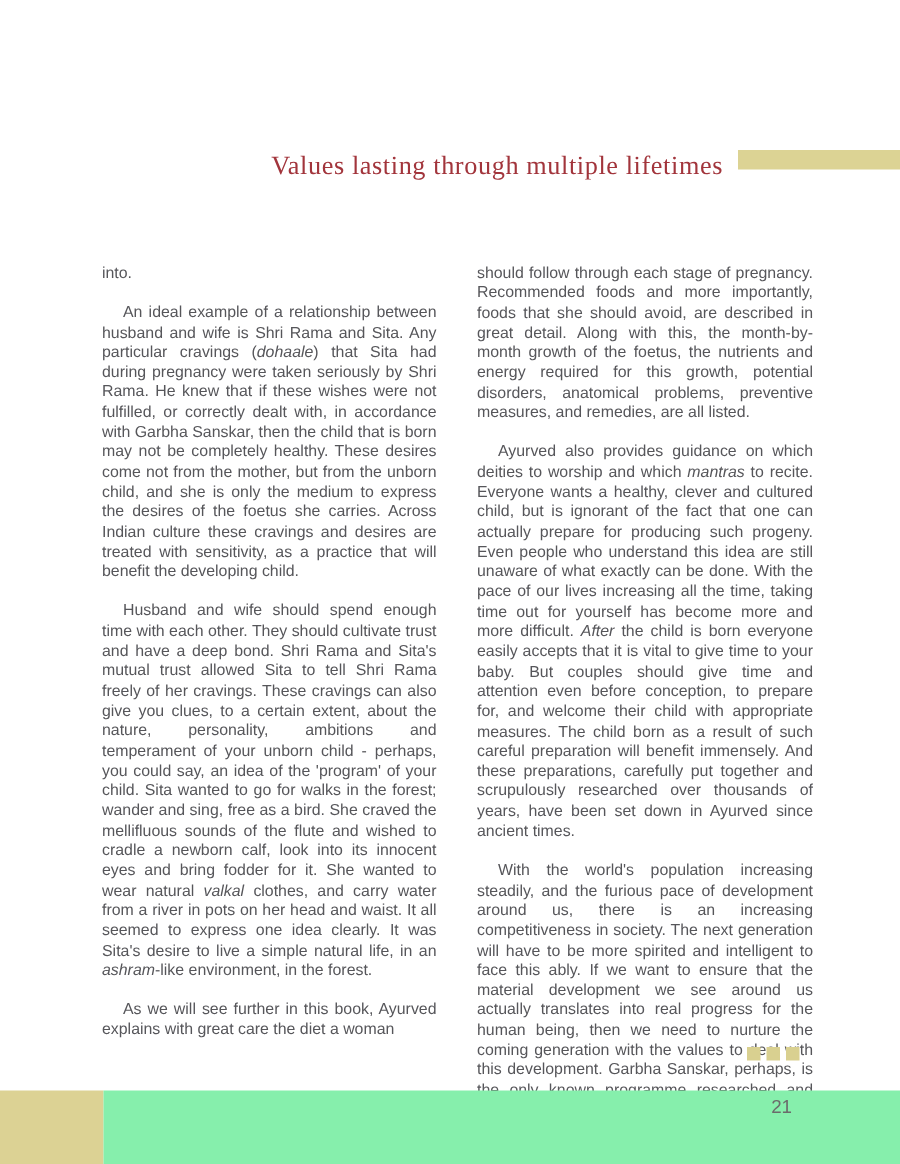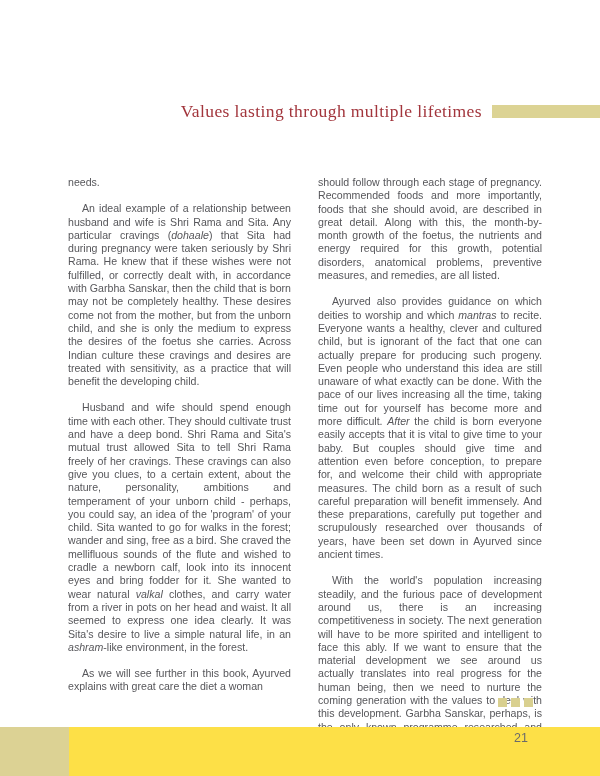--- a/index.html
+++ b/index.html
@@ -1,53 +1,53 @@
 <!DOCTYPE html>
 <html><head>
 <meta charset="utf-8">
 <style>
   * { margin:0; padding:0; box-sizing:border-box; }
   html,body { background:#ffffff; }
   body { width:600px; height:776px; font-family:"Liberation Sans", sans-serif; }
   .page { position:relative; width:600px; height:776px; background:#ffffff; overflow:hidden; }
 
   .header { position:absolute; top:100px; left:0; right:0; height:22px;
-            display:flex; justify-content:flex-end; align-items:center; }
+            display:flex; justify-content:flex-end; align-items:flex-start; }
   .title { font-family:"Liberation Serif", serif; font-size:17.5px; font-weight:400;
            color:#a2353c; letter-spacing:0.4px; white-space:nowrap; }
   .accent-bar { width:108px; height:13px; background:#dcd394; margin-left:10px; flex:0 0 auto; }
 
   .col { position:absolute; top:176px; font-size:10.6px; line-height:13.3px;
          color:#56565a; text-align:justify; }
   .col-left  { left:68px;  width:223px; }
   .col-right { left:318px; width:224px; }
   .para { margin-bottom:13px; }
   .para.indent { text-indent:14px; }
   .para i { font-style:italic; }
 
   .end-marker { position:absolute; top:698px; right:67px; display:flex; gap:4px; }
   .sq { width:9px; height:9px; background:#d9d090; display:block; }
 
   .footer { position:absolute; left:0; bottom:0; width:600px; height:49px; display:flex; }
   .footer-accent { width:69px; height:49px; background:#dcd294; flex:0 0 auto; }
-  .footer-band { flex:1 1 auto; background:#fde047; position:relative; }
+  .footer-band { flex:1 1 auto; background:#86efac; position:relative; }
   .page-number { position:absolute; top:4px; right:72px; font-size:12.5px; color:#6b6b6b; }
 </style>
 </head>
 <body>
 
 <div class="page">
 
   <div class="header">
     <h1 class="title">Values lasting through multiple lifetimes</h1>
     <div class="accent-bar"></div>
   </div>
 
   <div class="col col-left" id="col-left">
-      <p class="para"><span>needs.</span></p>
+      <p class="para"><span>into.</span></p>
       <p class="para indent"><span>An ideal example of a relationship between husband and wife is Shri Rama and Sita. Any particular cravings (</span><i>dohaale</i><span>) that Sita had during pregnancy were taken seriously by Shri Rama. He knew that if these wishes were not fulfilled, or correctly dealt with, in accordance with Garbha Sanskar, then the child that is born may not be completely healthy. These desires come not from the mother, but from the unborn child, and she is only the medium to express the desires of the foetus she carries. Across Indian culture these cravings and desires are treated with sensitivity, as a practice that will benefit the developing child.</span></p>
       <p class="para indent"><span>Husband and wife should spend enough time with each other. They should cultivate trust and have a deep bond. Shri Rama and Sita's mutual trust allowed Sita to tell Shri Rama freely of her cravings. These cravings can also give you clues, to a certain extent, about the nature, personality, ambitions and temperament of your unborn child - perhaps, you could say, an idea of the 'program' of your child. Sita wanted to go for walks in the forest; wander and sing, free as a bird. She craved the mellifluous sounds of the flute and wished to cradle a newborn calf, look into its innocent eyes and bring fodder for it. She wanted to wear natural </span><i>valkal</i><span> clothes, and carry water from a river in pots on her head and waist. It all seemed to express one idea clearly. It was Sita's desire to live a simple natural life, in an </span><i>ashram</i><span>-like environment, in the forest.</span></p>
       <p class="para indent"><span>As we will see further in this book, Ayurved explains with great care the diet a woman</span></p>
     </div>
   <div class="col col-right" id="col-right">
       <p class="para"><span>should follow through each stage of pregnancy. Recommended foods and more importantly, foods that she should avoid, are described in great detail. Along with this, the month-by-month growth of the foetus, the nutrients and energy required for this growth, potential disorders, anatomical problems, preventive measures, and remedies, are all listed.</span></p>
       <p class="para indent"><span>Ayurved also provides guidance on which deities to worship and which </span><i>mantras</i><span> to recite. Everyone wants a healthy, clever and cultured child, but is ignorant of the fact that one can actually prepare for producing such progeny. Even people who understand this idea are still unaware of what exactly can be done. With the pace of our lives increasing all the time, taking time out for yourself has become more and more difficult. </span><i>After</i><span> the child is born everyone easily accepts that it is vital to give time to your baby. But couples should give time and attention even before conception, to prepare for, and welcome their child with appropriate measures. The child born as a result of such careful preparation will benefit immensely. And these preparations, carefully put together and scrupulously researched over thousands of years, have been set down in Ayurved since ancient times.</span></p>
       <p class="para indent"><span>With the world's population increasing steadily, and the furious pace of development around us, there is an increasing competitiveness in society. The next generation will have to be more spirited and intelligent to face this ably. If we want to ensure that the material development we see around us actually translates into real progress for the human being, then we need to nurture the coming generation with the values to deal with this development. Garbha Sanskar, perhaps, is the only known programme researched and designed with this purpose!</span></p>
     </div>
 

